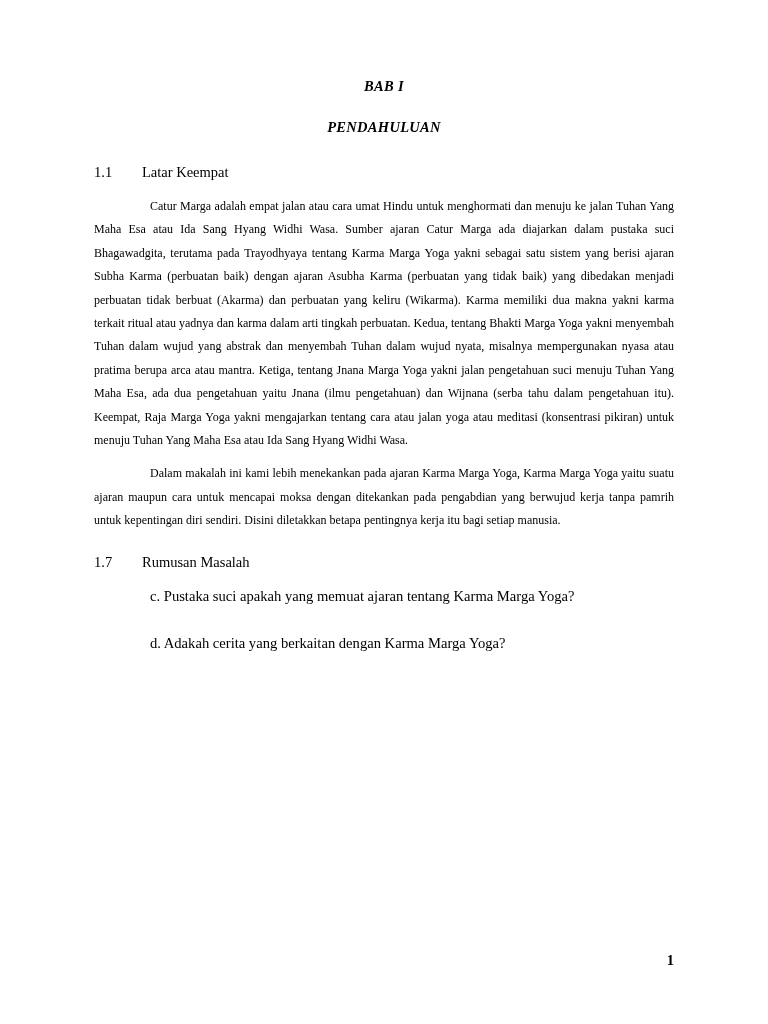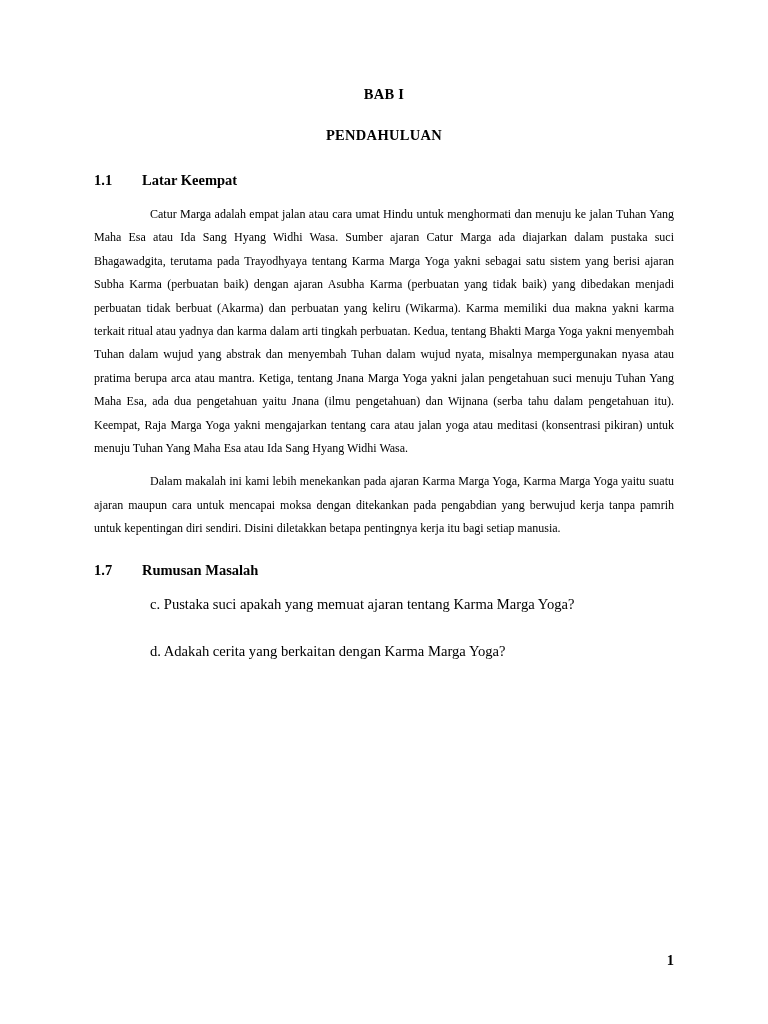--- a/index.html
+++ b/index.html
@@ -19,32 +19,33 @@
     box-sizing: border-box;
     padding: 78px 94px 40px 94px;
     overflow: hidden;
   }
   .chapter-title,
   .chapter-subtitle {
     text-align: center;
     font-weight: bold;
     font-size: 14.5px;
     letter-spacing: 0.3px;
-    margin: 8px;
+    margin: 0;
+    font-style: italic;
   }
   .chapter-title {
     margin-bottom: 24px;
   }
   .chapter-subtitle {
     margin-bottom: 28px;
   }
   .section-heading {
     display: flex;
     align-items: flex-end;
-    font-weight: bold;
+    font-weight: normal;
     font-size: 14.5px;
     margin: 0 0 14px 0;
   }
   .section-heading .num {
     width: 48px;
     flex: 0 0 48px;
   }
   .section-heading .txt {
     flex: 1;
   }

